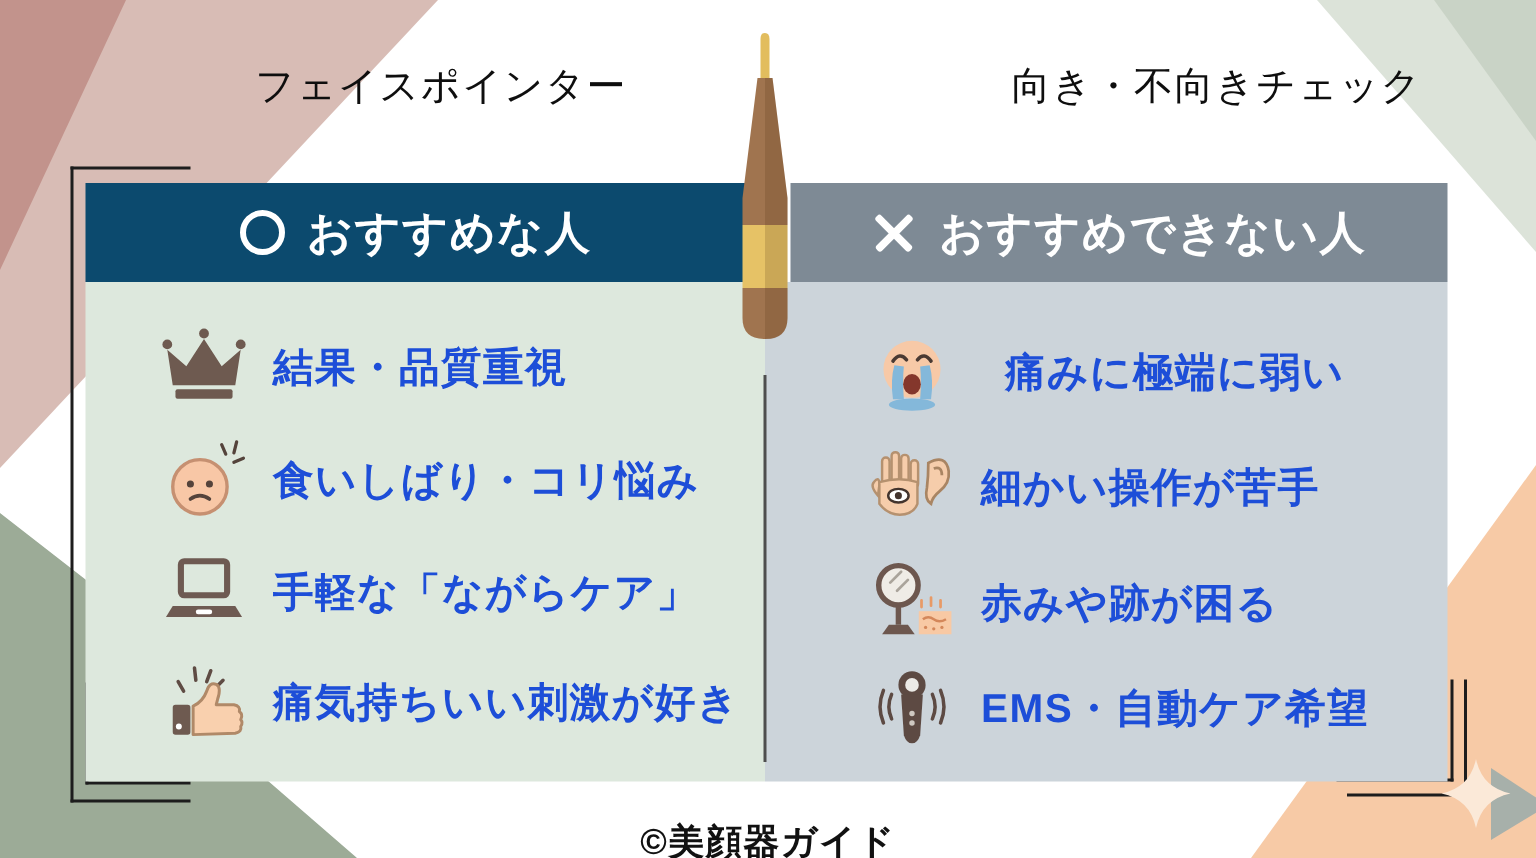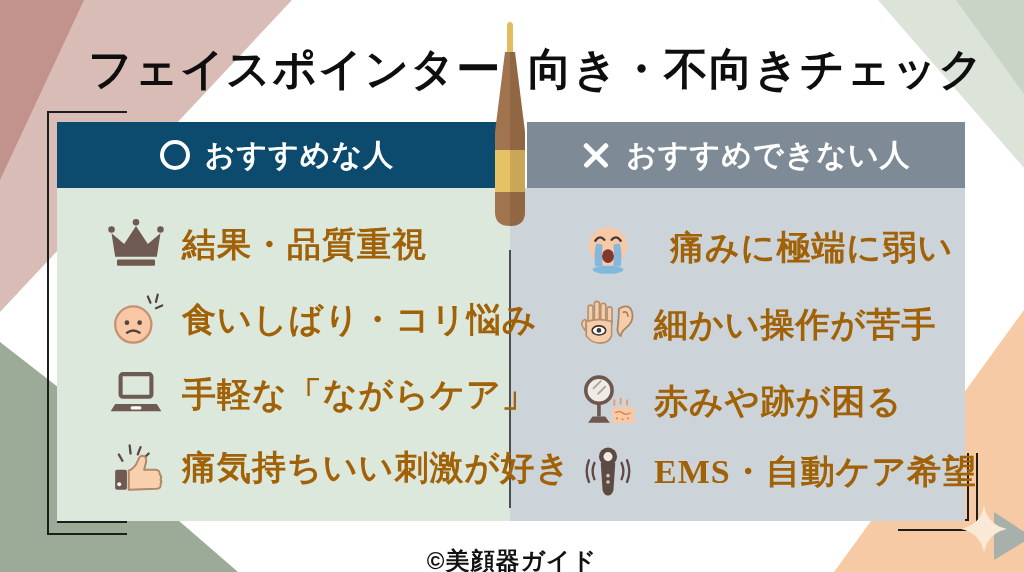--- a/index.html
+++ b/index.html
@@ -27,28 +27,28 @@
   #divider { position:absolute; left:509px; top:250px; width:2px; height:258px; background:#4e4e4e; }
 
   
   .ring { width:30px; height:30px; border:4.5px solid #fff; border-radius:50%; }
   .cross { position:relative; width:30px; height:30px; }
   .cross::before,.cross::after { content:""; position:absolute; left:-1px; top:13px; width:32px; height:4.5px; background:#fff; border-radius:2px; }
   .cross::before { transform:rotate(45deg); }
   .cross::after  { transform:rotate(-45deg); }
 
   
-  .title { position:absolute; top:40px; font-size:44px; font-weight:700; color:#0e0e0e; letter-spacing:1px; white-space:nowrap; }
+  .title { position:absolute; top:40px; font-size:26px; font-weight:400; color:#0e0e0e; letter-spacing:1px; white-space:nowrap; }
   #title-left  { left:88px;  width:412px; text-align:center; }
   #title-right { left:528px; width:420px; text-align:right; }
 
   
   .row { position:absolute; display:flex; align-items:center; gap:16px; height:64px; }
   .row .ic { width:60px; height:60px; flex:0 0 60px; display:flex; align-items:center; justify-content:center; }
-  .row .lbl { font-size:34px; font-weight:600; color:#a16207; letter-spacing:1px; white-space:nowrap;font-family:Liberation Serif, serif; }
+  .row .lbl { font-size:27px; font-weight:600; color:#1d4ed8; letter-spacing:1px; white-space:nowrap; }
 
   
   .bracket { position:absolute; }
   #br-tl     { left:47px; top:111px; width:80px; height:424px; border-left:2.5px solid #1d1d1d; border-top:2.5px solid #1d1d1d; border-bottom:2.5px solid #1d1d1d; }
   #br-bl-in  { left:57px; top:455px; width:70px; height:68px;  border-left:2px solid #1d1d1d; border-bottom:2px solid #1d1d1d; }
   #br-br-out { left:898px; top:453px; width:80px; height:78px; border-right:2.5px solid #1d1d1d; border-bottom:2.5px solid #1d1d1d; }
   #br-br-in  { left:891px; top:453px; width:78px; height:68px; border-right:2px solid #1d1d1d; border-bottom:2px solid #1d1d1d; }
 
   #device { position:absolute; left:488px; top:20px; width:44px; height:222px; }
   #sparkle { position:absolute; left:961px; top:506px; width:46px; height:46px; }

